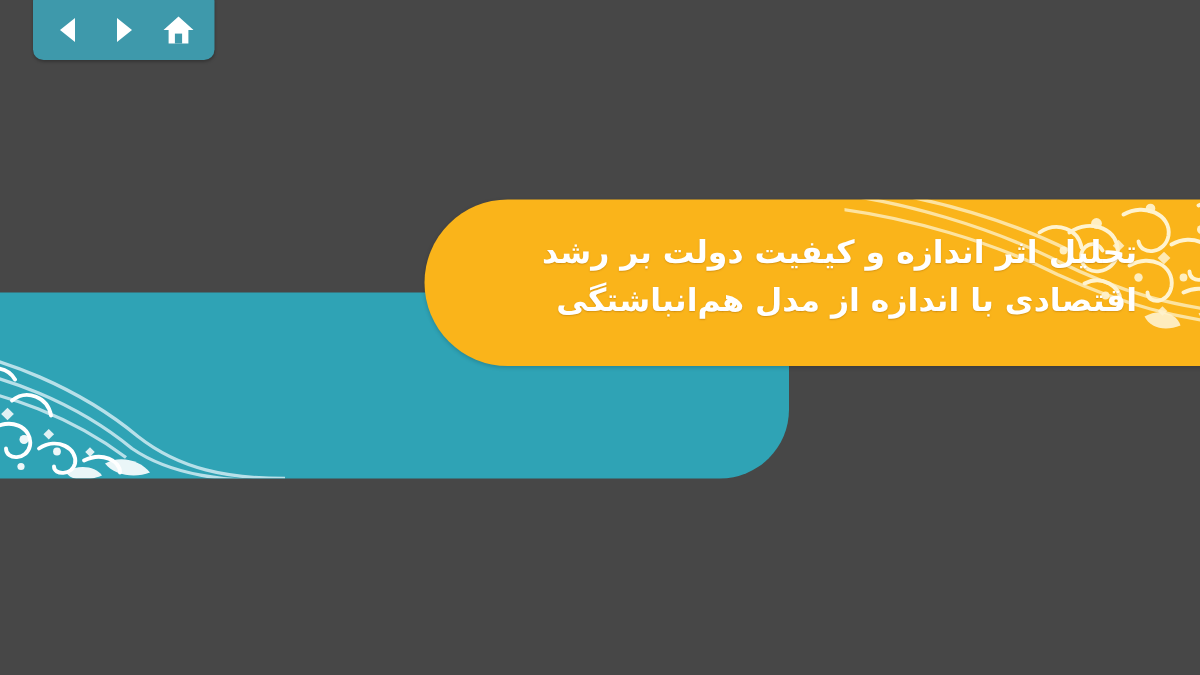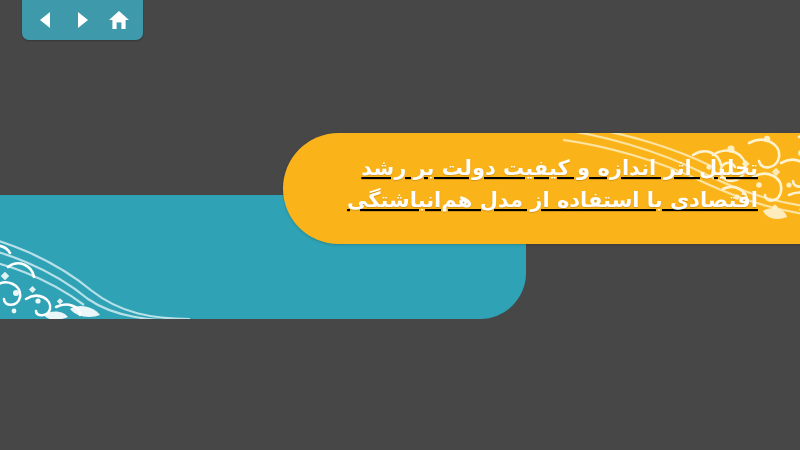--- a/index.html
+++ b/index.html
@@ -87,21 +87,20 @@
 
   
   .title-wrap {
     position: absolute;
     right: 42px;
     top: 152px;
     width: 430px;
     text-align: right;
     direction: rtl;
     z-index: 5;
-    text-decoration: underline;
   }
   .title-line {
     color: #ffffff;
     font-size: 21px;
     line-height: 32px;
     font-weight: bold;
     white-space: nowrap;
     text-shadow: 0 1px 1px rgba(150,90,0,0.35);
   }
 </style>
@@ -183,21 +182,21 @@
       </g>
       <g fill="#fff3cf" opacity="0.9">
         <path d="M236 76 C 246 70, 258 74, 260 82 C 250 86, 240 84, 236 76 Z"></path>
         <path d="M200 78 C 210 72, 222 76, 224 84 C 214 88, 204 86, 200 78 Z"></path>
       </g>
     </svg>
   </div>
 
   <div class="title-wrap">
     <div class="title-line">تحلیل اثر اندازه و کیفیت دولت بر رشد</div>
-    <div class="title-line">اقتصادی با استفاده از مدل هم‌انباشتگی</div>
+    <div class="title-line">اقتصادی با اندازه از مدل هم‌انباشتگی</div>
   </div>
 
   <div class="navbar">
     <div class="navbtn">
       <svg width="20" height="20" viewBox="0 0 20 20">
         <path d="M14 2 L14 18 L4 10 Z" fill="#ffffff"></path>
       </svg>
     </div>
     <div class="navbtn">
       <svg width="20" height="20" viewBox="0 0 20 20">

